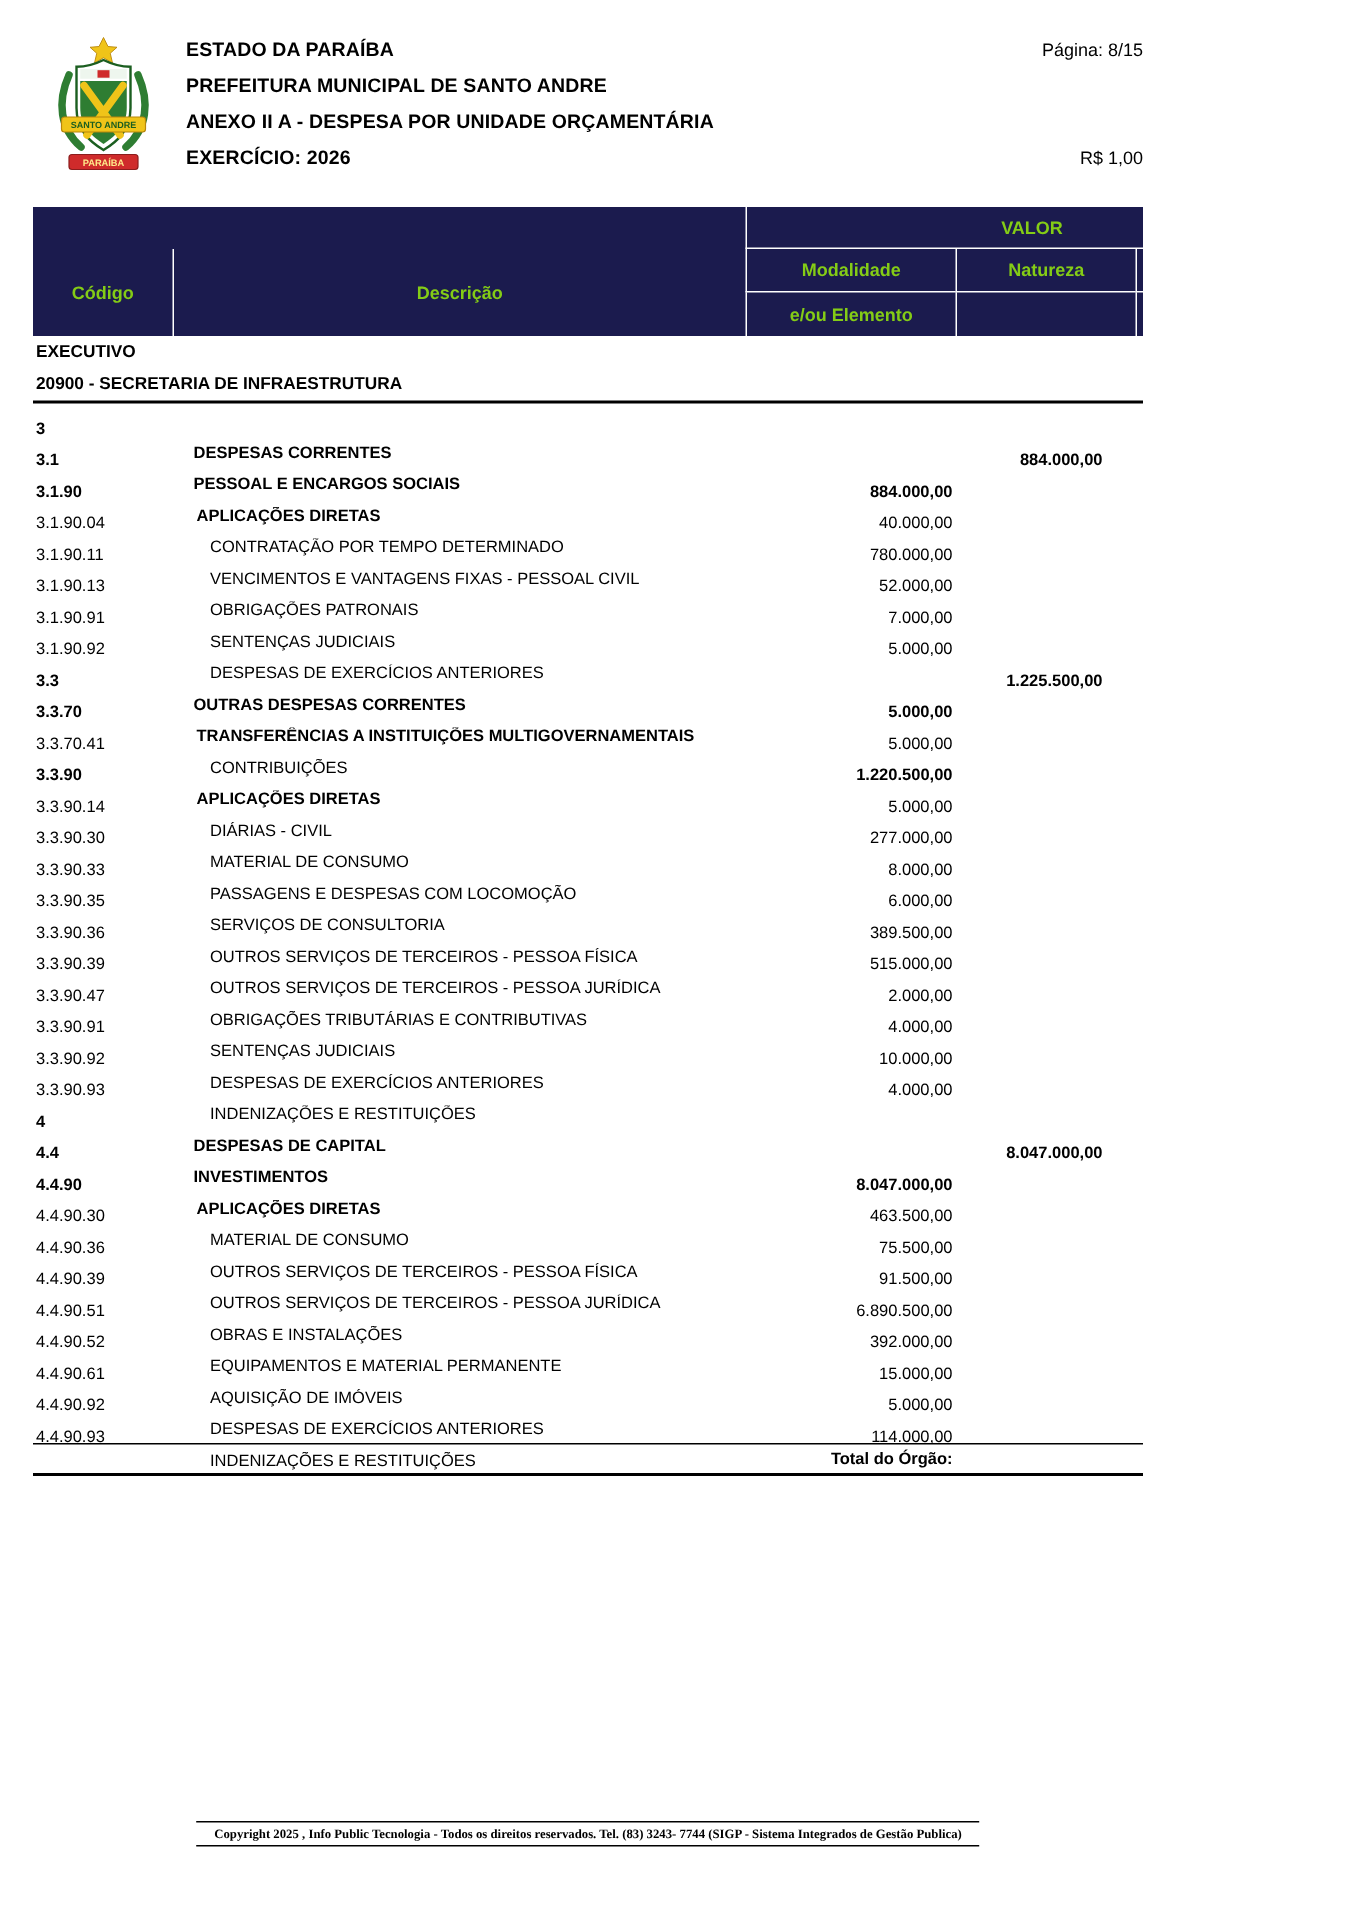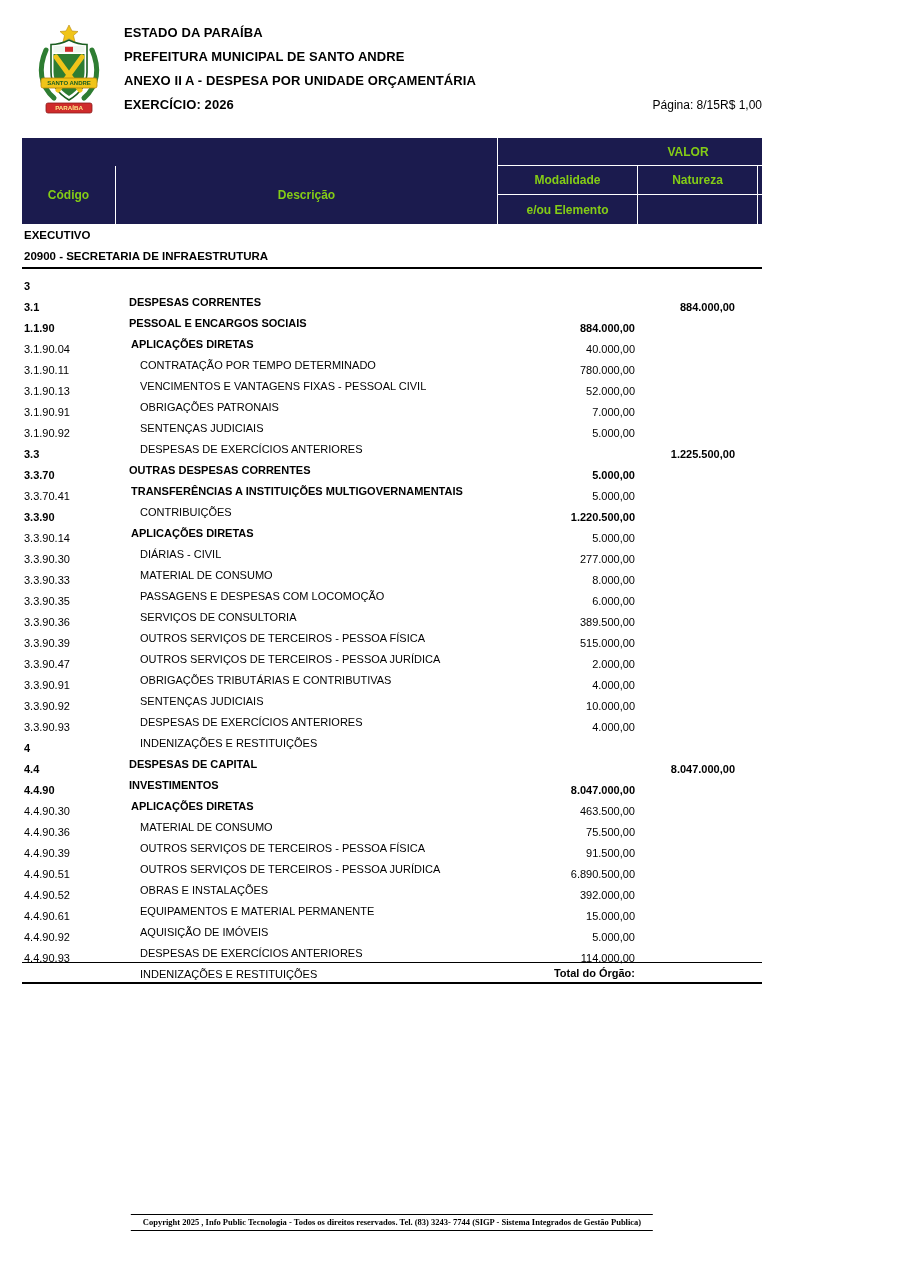--- a/index.html
+++ b/index.html
@@ -24,21 +24,21 @@
   .title-block { flex: 1 1 auto; padding-top: 2px; }
   .title-line {
     font-size: 13px;
     font-weight: bold;
     line-height: 1;
     margin-bottom: 11px;
     letter-spacing: 0.1px;
   }
   .meta-block {
     display: flex;
-    flex-direction: row;
+    flex-direction: column;
     justify-content: space-between;
     align-items: flex-end;
     height: 88px;
     padding-top: 2px;
     text-align: center;
   }
   .meta-text { font-size: 12px; }
 
   
   .thead {
@@ -195,21 +195,21 @@
 
   <div class="trow bold">
     <div class="c c-code">3.1</div>
     <div class="c c-desc lvl2">PESSOAL E ENCARGOS SOCIAIS</div>
     <div class="c c-mod num"></div>
     <div class="c c-nat num">884.000,00</div>
     <div class="c c-cat num"></div>
   </div>
 
   <div class="trow bold">
-    <div class="c c-code">1.1.90</div>
+    <div class="c c-code">3.1.90</div>
     <div class="c c-desc lvl3">APLICAÇÕES DIRETAS</div>
     <div class="c c-mod num">884.000,00</div>
     <div class="c c-nat num"></div>
     <div class="c c-cat num"></div>
   </div>
 
   <div class="trow">
     <div class="c c-code">3.1.90.04</div>
     <div class="c c-desc lvl4">CONTRATAÇÃO POR TEMPO DETERMINADO</div>
     <div class="c c-mod num">40.000,00</div>

